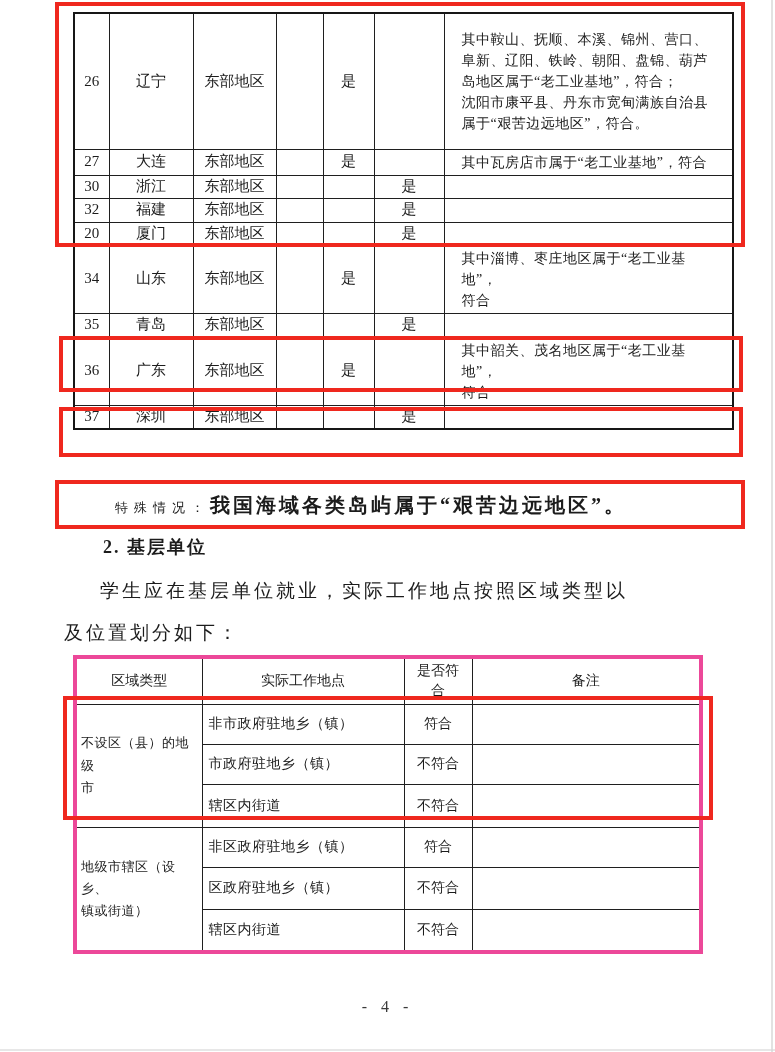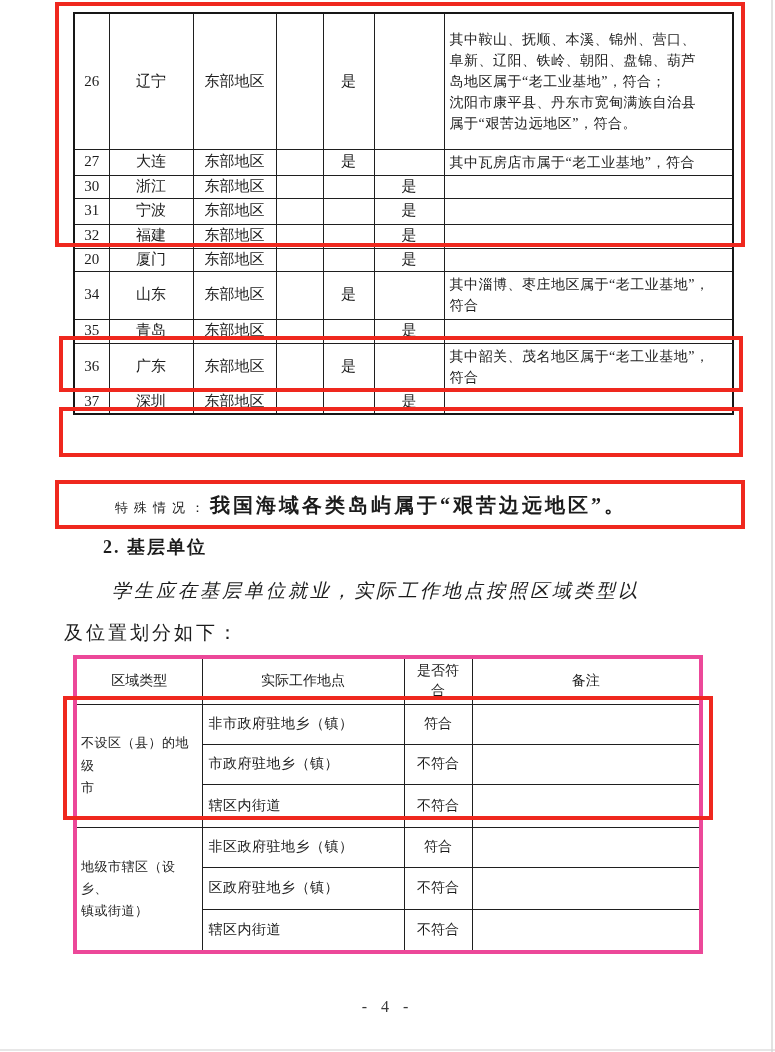--- a/index.html
+++ b/index.html
@@ -12,32 +12,32 @@
   .edge-right  { position:absolute; top:0; right:2px; width:2px; height:100%; background:#cfcfcf; opacity:.6; }
   .edge-bottom { position:absolute; left:0; bottom:1px; width:100%; height:2px; background:#d7d7d7; opacity:.6; }
 
   table { border-collapse:collapse; table-layout:fixed; position:absolute; }
   td, th { border:1px solid #1f1f1f; padding:0; overflow:hidden; }
 
   
   .t1 { left:73px; top:12px; width:659px; font-size:15px; border:2px solid #161616; }
   .t1 td { text-align:center; vertical-align:middle; line-height:1.3; }
   .t1 td.remark {
-    text-align:left; padding:2px 5px; font-size:14px;
+    text-align:left; padding:2px 17px; font-size:14px;
     line-height:1.5; white-space:pre-line; letter-spacing:.5px;margin-top:14px;
   }
 
   
   .special-note { position:absolute; left:115px; top:492px; white-space:nowrap; }
   .sn-prefix { font-size:13px; letter-spacing:6px; }
   .sn-bold   { font-size:20px; font-weight:bold; letter-spacing:3px; }
 
   .sec-heading { position:absolute; left:103px; top:535px; font-size:18px; font-weight:bold; letter-spacing:2px; }
   .para-line   { position:absolute; font-size:19px; letter-spacing:3px; }
-  .para-line.l1 { left:112px; top:578px;font-style:italic; }
+  .para-line.l1 { left:100px; top:578px; }
   .para-line.l2 { left:64px;  top:620px; }
 
   
   .t2 { left:73px; top:655px; width:626px; font-size:14px; border:4px solid #ec4899; }
   .t2 th { font-weight:normal; text-align:center; vertical-align:middle; white-space:pre-line; line-height:1.45; padding:2px 6px; }
   .t2 td { vertical-align:middle; padding:2px 6px; }
   .t2 td.group { text-align:left; white-space:pre-line; line-height:1.7; font-size:13px; padding:2px 0 2px 4px; letter-spacing:.5px; }
   .t2 td.place { text-align:left; letter-spacing:.5px; }
   .t2 td.match { text-align:center; }
 
@@ -95,29 +95,20 @@
       </tr>
       <tr style="height:23px">
         <td>30</td>
         <td>浙江</td>
         <td>东部地区</td>
         <td></td>
         <td></td>
         <td>是</td>
         <td class="remark"></td>
       </tr>
-      <tr style="height:26px">
-        <td>31</td>
-        <td>宁波</td>
-        <td>东部地区</td>
-        <td></td>
-        <td></td>
-        <td>是</td>
-        <td class="remark"></td>
-      </tr>
       <tr style="height:24px">
         <td>32</td>
         <td>福建</td>
         <td>东部地区</td>
         <td></td>
         <td></td>
         <td>是</td>
         <td class="remark"></td>
       </tr>
       <tr style="height:23px">

